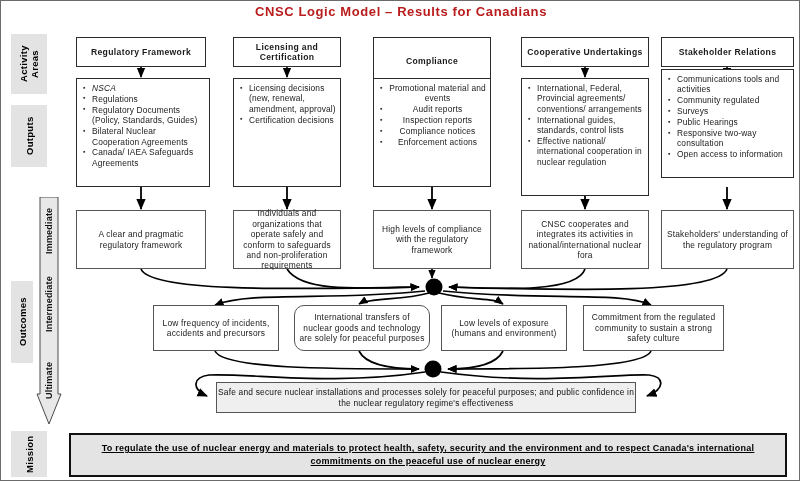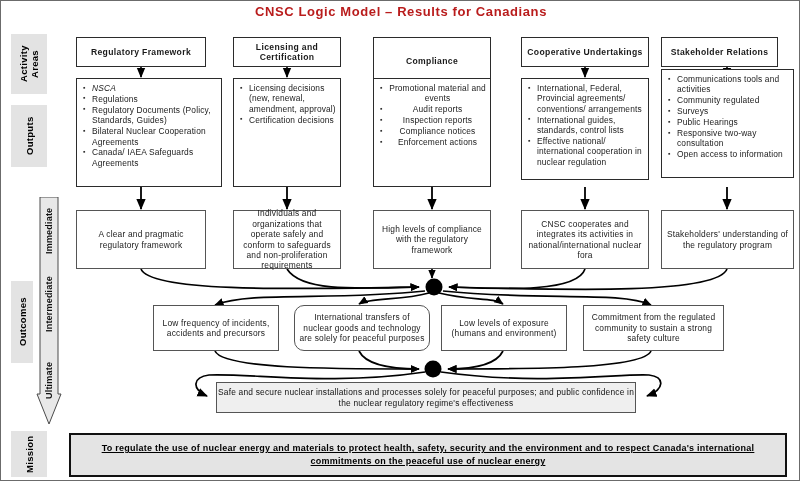--- a/index.html
+++ b/index.html
@@ -237,21 +237,21 @@
     </g>
     <circle cx="432" cy="368" r="8.5" fill="#000"></circle>
 
     <g stroke="#000" stroke-width="1.7" fill="none" marker-end="url(#ah)">
       <path d="M424,371 C330,385 250,372 208,374 C192,376 190,388 206,395"></path>
       <path d="M440,371 C540,385 620,372 648,374 C664,376 664,388 646,395"></path>
     </g>
   </svg>
 
   <div class="box head-box" style="left:75px;  top:36px; width:130px; height:30px;">Regulatory Framework</div>
-  <div class="box list-box" style="left:75px;  top:77px; width:146px; height:109px;">
+  <div class="box list-box" style="left:75px;  top:77px; width:134px; height:109px;">
     <ul>
       <li><i>NSCA</i></li>
       <li>Regulations</li>
       <li>Regulatory Documents (Policy, Standards, Guides)</li>
       <li>Bilateral Nuclear Cooperation Agreements</li>
       <li>Canada/ IAEA Safeguards Agreements</li>
     </ul>
   </div>
   <div class="box outcome-box" style="left:75px; top:209px; width:130px; height:59px;">A clear and pragmatic regulatory framework</div>
 
@@ -270,30 +270,30 @@
       <li>Promotional material and events</li>
       <li>Audit reports</li>
       <li>Inspection reports</li>
       <li>Compliance notices</li>
       <li>Enforcement actions</li>
     </ul>
   </div>
   <div class="box outcome-box" style="left:372px; top:209px; width:118px; height:59px;">High levels of compliance with the regulatory framework</div>
 
   <div class="box head-box" style="left:520px; top:36px; width:128px; height:30px;">Cooperative Undertakings</div>
-  <div class="box list-box" style="left:520px; top:77px; width:128px; height:102px;">
+  <div class="box list-box" style="left:520px; top:77px; width:128px; height:118px;">
     <ul>
       <li>International, Federal, Provincial agreements/ conventions/ arrangements</li>
       <li>International guides, standards, control lists</li>
       <li>Effective national/ international cooperation in nuclear regulation</li>
     </ul>
   </div>
   <div class="box outcome-box" style="left:520px; top:209px; width:128px; height:59px;">CNSC cooperates and integrates its activities in national/international nuclear fora</div>
 
-  <div class="box head-box" style="left:660px; top:36px; width:117px; height:30px;">Stakeholder Relations</div>
+  <div class="box head-box" style="left:660px; top:36px; width:133px; height:30px;">Stakeholder Relations</div>
   <div class="box list-box" style="left:660px; top:68px; width:133px; height:109px;">
     <ul>
       <li>Communications tools and activities</li>
       <li>Community regulated</li>
       <li>Surveys</li>
       <li>Public Hearings</li>
       <li>Responsive two-way consultation</li>
       <li>Open access to information</li>
     </ul>
   </div>

